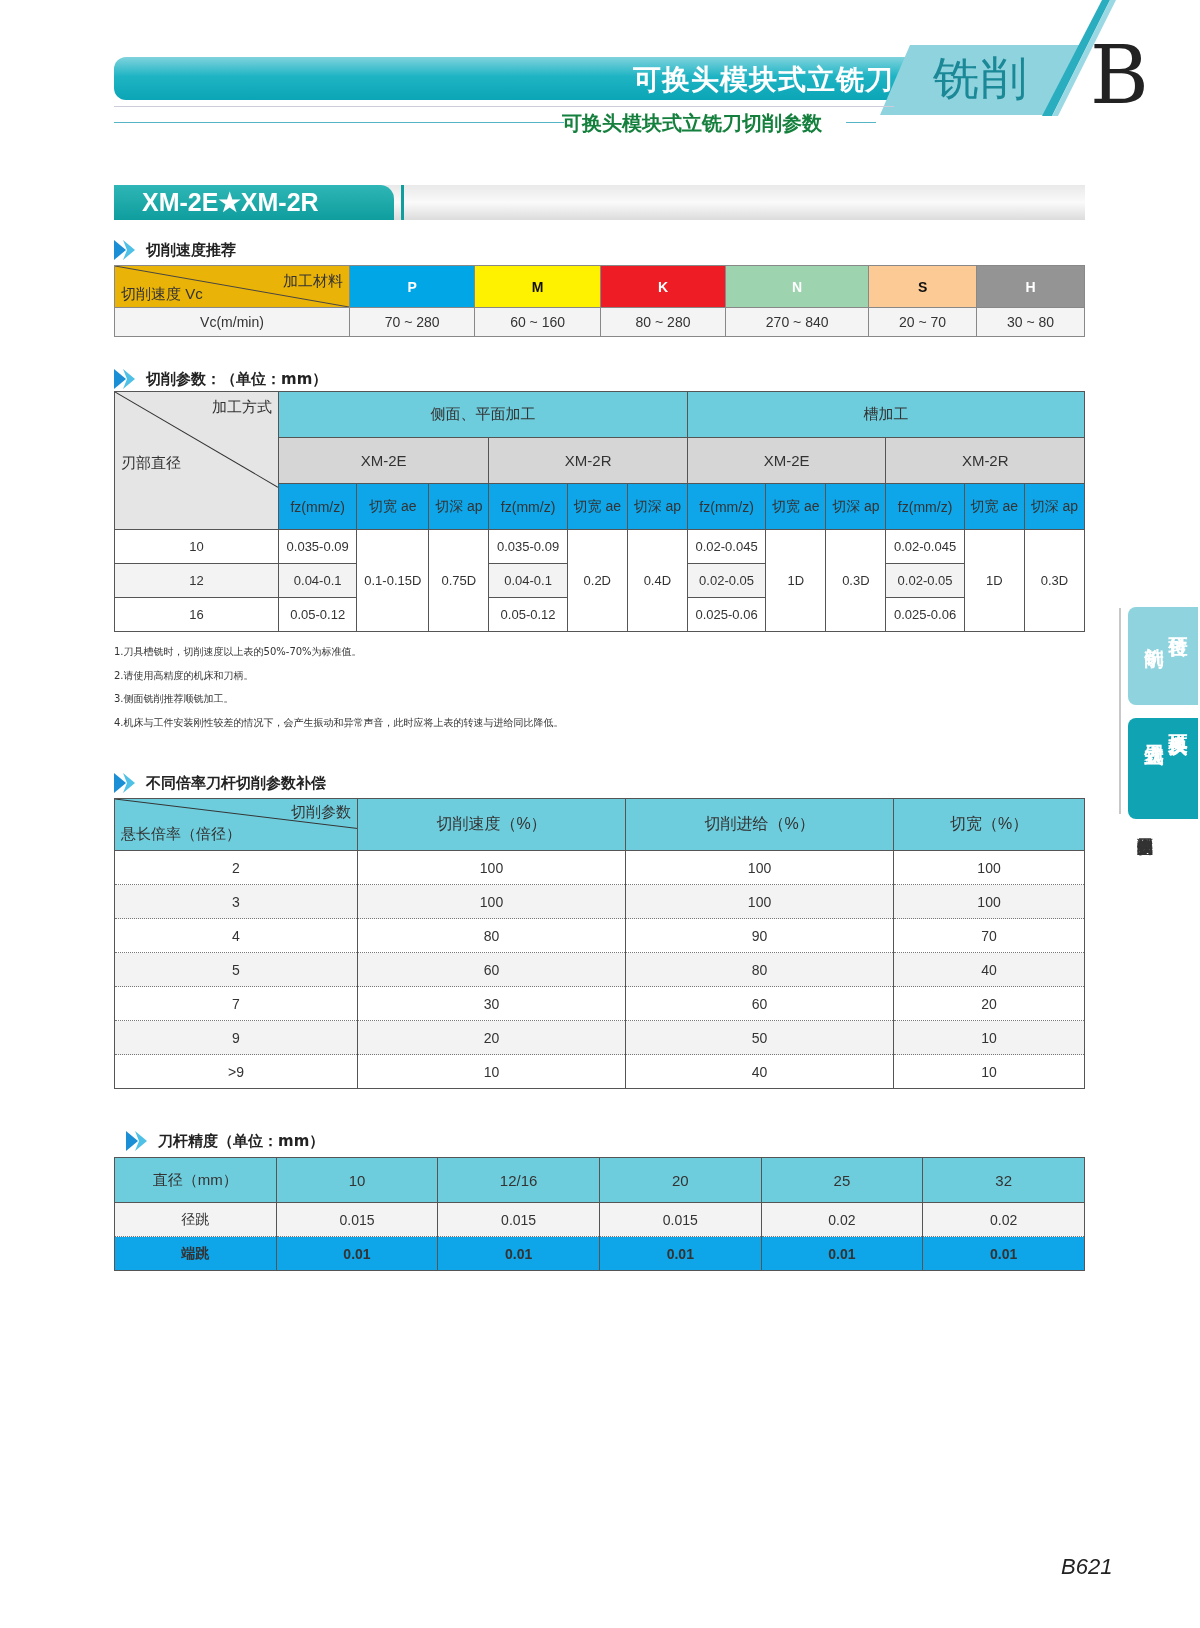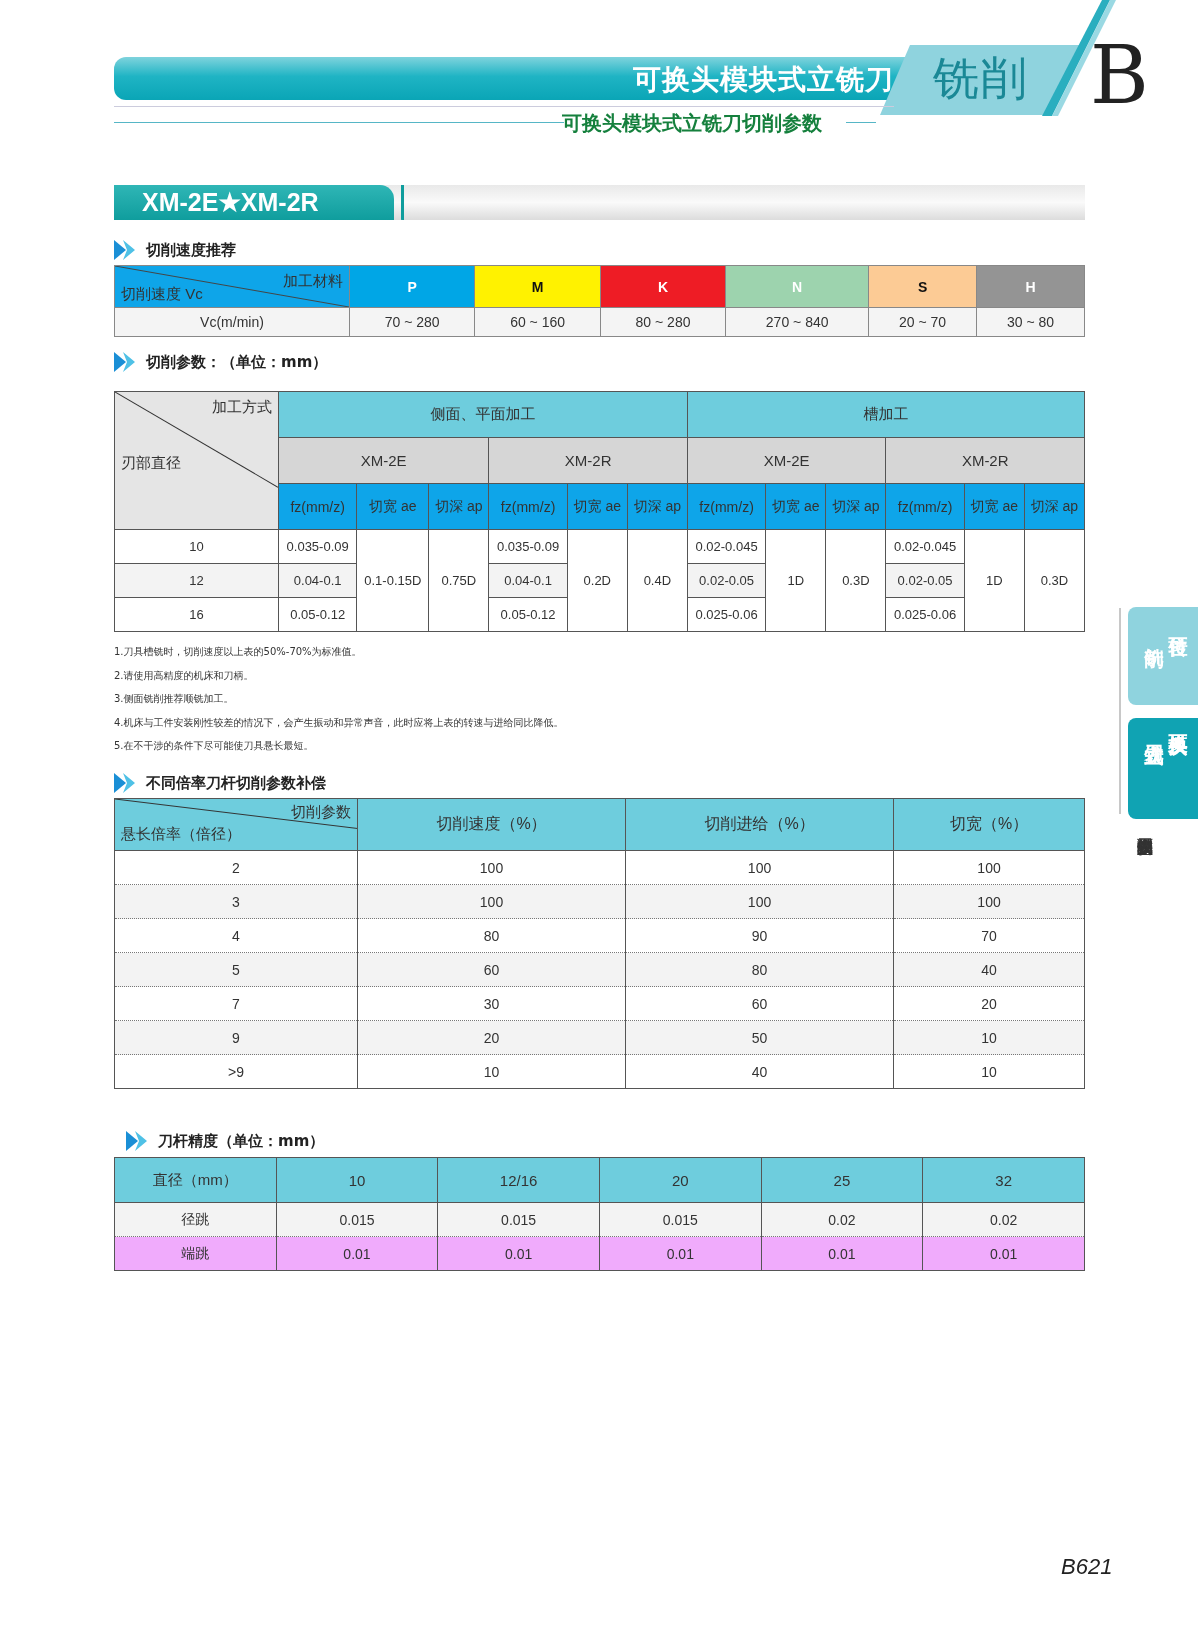--- a/index.html
+++ b/index.html
@@ -33,21 +33,21 @@
   
   .sec-title { position: absolute; left: 114px; font-size: 15px; font-weight: bold; color: #222; display: flex; align-items: center; }
   .sec-icon { width: 28px; height: 20px; margin-right: 4px; }
 
   table { border-collapse: collapse; position: absolute; left: 114px; width: 971px; font-family: "Liberation Sans", sans-serif; }
   td, th { text-align: center; font-weight: normal; }
 
   
   .speed { top: 265px; border: 1.5px solid #666; }
   .speed td { border: 1px solid #888; font-size: 14px; color: #333; }
-  .speed .diag { width: 235px; height: 42px; background: #0ea5e9; position: relative; }
+  .speed .diag { width: 235px; height: 42px; background: #eab308; position: relative; }
   .speed .vals td { height: 29px; background: #f4f4f4; }
   .mat { font-size: 26px; font-weight: bold; font-family: "Liberation Sans", sans-serif; }
 
   
   .params { top: 391px; border: 1.5px solid #555; }
   .params td { border: 1px solid #555; font-size: 14px; color: #333; }
   .params .h1 td.c { background: #6ecddd; height: 46px; font-size: 15px; }
   .params .h2 td { background: #d6d6d6; height: 46px; font-size: 15px; }
   .params .h3 td { background: #0ea5e9; height: 46px; font-size: 14px; }
   .params .diag2 { background: #e5e5e5; width: 164px; position: relative; }
@@ -64,21 +64,21 @@
   .comp .r td { height: 34px; border-bottom: 1px dotted #777; }
   .comp .r:nth-child(even) td { background: #f3f3f3; }
   .comp .r:nth-child(odd) td { background: #fff; }
   .comp .diag3 { width: 243px; position: relative; }
 
   
   .prec { top: 1157px; border: 1.5px solid #555; }
   .prec td { border-left: 1px solid #555; border-right: 1px solid #555; font-size: 14px; color: #333; width: 16.66%; text-align: center; }
   .prec .hdr td { background: #6ecddd; height: 45px; font-size: 15px; border-bottom: 1px solid #555; }
   .prec .r1 td { background: #f3f3f3; height: 34px; border-bottom: 1px dotted #777; }
-  .prec .r2 td { background: #f0abfc; height: 34px; }
+  .prec .r2 td { background: #0ea5e9; height: 34px; font-weight: bold; }
 
   .diag-label-tr { position: absolute; right: 6px; top: 6px; font-size: 15px; }
   .diag-label-bl { position: absolute; left: 6px; bottom: 8px; font-size: 15px; }
   .diag-svg { position: absolute; left: 0; top: 0; width: 100%; height: 100%; }
 
   
   .side-line { position: absolute; left: 1119px; top: 608px; width: 2px; height: 206px; background: #c8c8c8; }
   .side-tab1 { position: absolute; left: 1128px; top: 607px; width: 70px; height: 98px; background: #8fd3de; border-radius: 8px 0 0 8px; }
   .side-tab2 { position: absolute; left: 1128px; top: 718px; width: 70px; height: 101px; background: #10a3b3; border-radius: 8px 0 0 8px; }
   .vtext { position: absolute; writing-mode: vertical-rl; color: #fff; font-weight: bold; font-size: 19px; line-height: 22px; }
@@ -141,21 +141,21 @@
     <td>70 ~ 280</td>
     <td>60 ~ 160</td>
     <td>80 ~ 280</td>
     <td>270 ~ 840</td>
     <td>20 ~ 70</td>
     <td>30 ~ 80</td>
   </tr>
 </tbody>
   </table>
 
-<div class="sec-title" style="top:352px;">
+<div class="sec-title" style="top:369px;">
   <svg class="sec-icon" viewBox="0 0 28 20">
       <polygon points="0,0 12,10 0,20" fill="#1a8fd6"></polygon>
       <polygon points="9,0 21,10 9,20 13,10" fill="#4fc1e6"></polygon>
     </svg>
   <span>切削参数：（单位：mm）</span>
 </div>
 <table class="params">
   <tbody>
       <tr class="h1">
     <td class="diag2" rowspan="3">
@@ -218,21 +218,20 @@
     <td class="d">0.025-0.06</td>
   </tr>
 </tbody>
   </table>
 
 <div class="notes">
   <div>1.刀具槽铣时，切削速度以上表的50%-70%为标准值。</div>
   <div>2.请使用高精度的机床和刀柄。</div>
   <div>3.侧面铣削推荐顺铣加工。</div>
   <div>4.机床与工件安装刚性较差的情况下，会产生振动和异常声音，此时应将上表的转速与进给同比降低。</div>
-  <div>5.在不干涉的条件下尽可能使刀具悬长最短。</div>
 </div>
 
 <div class="sec-title" style="top:773px;">
   <svg class="sec-icon" viewBox="0 0 28 20">
       <polygon points="0,0 12,10 0,20" fill="#1a8fd6"></polygon>
       <polygon points="9,0 21,10 9,20 13,10" fill="#4fc1e6"></polygon>
     </svg>
   <span>不同倍率刀杆切削参数补偿</span>
 </div>
 <table class="comp">

